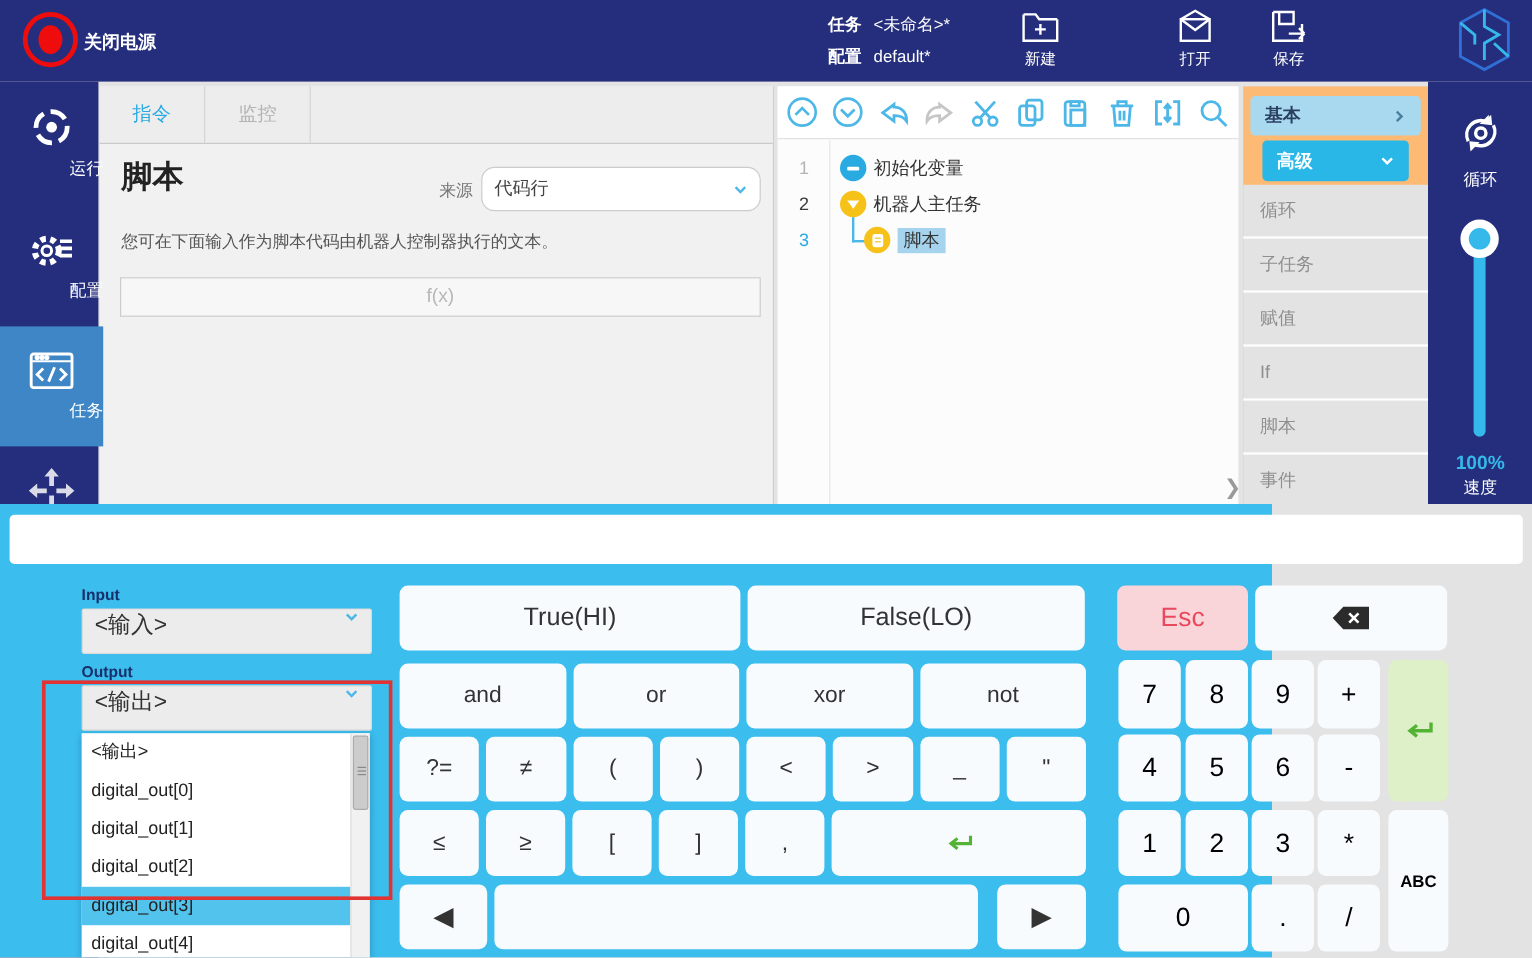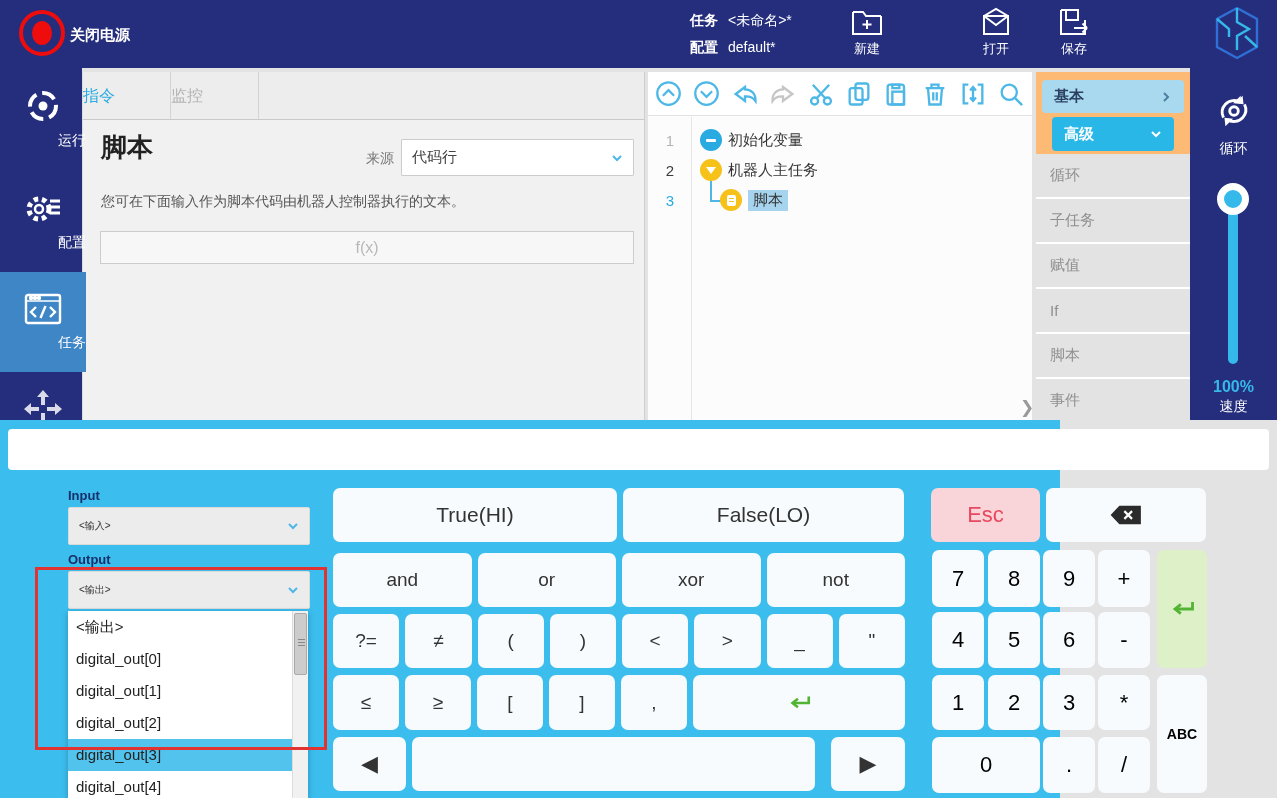--- a/index.html
+++ b/index.html
@@ -24,25 +24,25 @@
   .side-item{position:absolute;left:0;width:86px;text-align:right;font-size:14px;cursor:pointer;padding-top:8px}
   .side-item svg{display:block;margin:0 auto 6px}
   .si-run{top:10px;height:78px}
   .si-cfg{top:112px;height:78px}
   .si-task{top:204px;height:100px;background:#3f86c6;padding-top:18px}
   .si-move{top:312px;height:90px}
 
   
   .main{position:absolute;left:82px;top:72px;width:563px;height:348px;background:#f1f1f1;border-left:1px solid #dcdcdc;border-right:1px solid #cfcfcf}
   .tabbar{position:absolute;left:0;top:0;width:100%;height:48px;background:#ededed;border-bottom:1px solid #c9c9c9;display:flex}
-  .tab{width:88px;line-height:47px;text-align:left;font-size:16px;color:#b3b3b3;border-right:1px solid #d4d4d4;cursor:pointer}
+  .tab{width:88px;line-height:47px;text-align:center;font-size:16px;color:#b3b3b3;border-right:1px solid #d4d4d4;cursor:pointer}
   .tab.active{color:#29abe2}
   .m-title{position:absolute;left:18px;top:58px;font-size:26px;font-weight:bold;color:#222}
   .src-label{position:absolute;left:283px;top:78px;font-size:14px;color:#777}
-  .src-select{position:absolute;left:318px;top:67px;width:233px;height:37px;background:#fff;border:1px solid #ccc;border-radius:1px;display:flex;align-items:center;padding:0 10px;font-size:15px;color:#444;cursor:pointer}
+  .src-select{position:absolute;left:318px;top:67px;width:233px;height:37px;background:#fff;border:1px solid #ccc;border-radius:11px;display:flex;align-items:center;padding:0 10px;font-size:15px;color:#444;cursor:pointer}
   .src-select .chev{margin-left:auto}
   .m-desc{position:absolute;left:18px;top:121px;font-size:14px;color:#555}
   .fx-wrap{position:absolute;left:17px;top:159px;width:534px;height:33px}
   .fx-wrap input{width:100%;height:100%;background:#f7f7f7;border:1px solid #ccc;text-align:center;font-size:16px;color:#555;font-family:inherit}
   .fx-wrap input::placeholder{color:#b8b8b8}
 
   
   .tree{position:absolute;left:648px;top:72px;width:384px;height:348px;background:#fcfcfc}
   .tree-toolbar{position:absolute;left:0;top:0;width:100%;height:44px;background:#fff;border-bottom:1px solid #e2e2e2;display:flex;align-items:center;gap:7px;padding:0 5px}
   .ticon{width:31px;height:31px;display:flex;align-items:center;justify-content:center;cursor:pointer}
@@ -76,21 +76,21 @@
   .slider-track{position:absolute;left:38px;top:128px;width:10px;height:168px;background:#35b9ea;border-radius:5px}
   .slider-handle{position:absolute;left:27px;top:115px;width:32px;height:32px;border-radius:50%;border:7px solid #fff;background:#35b9ea;cursor:pointer}
   .rb-speed{position:absolute;left:0;top:310px;width:87px;color:#35b9ea;font-weight:bold;font-size:16px}
   .rb-speed-l{position:absolute;left:0;top:330px;width:87px;font-size:14px}
 
   
   .kb{position:absolute;left:0;top:420px;width:1060px;height:378px;background:#3bbdee;z-index:5}
   .kb-input{position:absolute;left:8px;top:9px;width:1261px;height:41px;background:#fff;border:none;border-radius:4px;font-size:18px;padding:0 10px;font-family:inherit}
   .io-label{position:absolute;left:68px;font-size:13px;font-weight:bold;color:#17306b}
   .lab-in{top:68px}.lab-out{top:132px}
-  .io-select{position:absolute;left:68px;width:242px;height:38px;background:#ececec;border:1px solid #dadada;border-radius:2px;display:flex;align-items:center;padding:0 10px;font-size:10px;color:#333;cursor:pointer}
+  .io-select{position:absolute;left:68px;width:242px;height:38px;background:#ececec;border:1px solid #dadada;border-radius:2px;display:flex;align-items:flex-start;padding:0 10px;font-size:19px;color:#333;cursor:pointer}
   .sel-in{top:87px}.sel-out{top:151px}
   .io-select .chev{margin-left:auto}
   .dd{position:absolute;left:68px;top:191px;width:240px;height:187px;background:#fff;box-shadow:0 2px 6px rgba(0,0,0,.25)}
   .dd-item{height:32px;line-height:32px;padding-left:8px;font-size:15px;color:#222;width:224px;cursor:pointer}
   .dd-item.hl{background:#52c3ec}
   .dd-scroll{position:absolute;right:0;top:0;width:16px;height:100%;background:#f1f1f1;border-left:1px solid #ddd;cursor:pointer}
   .dd-thumb{position:absolute;left:1px;top:2px;width:13px;height:62px;background:#ccc;border:1px solid #aaa;border-radius:2px}
   .dd-thumb:after{content:"";position:absolute;left:3px;top:28px;width:7px;height:1px;background:#888;box-shadow:0 3px 0 #888,0 -3px 0 #888}
   .red-rect{position:absolute;left:35px;top:147px;width:292px;height:183px;border:3px solid #e23333;z-index:9;pointer-events:none}
 

